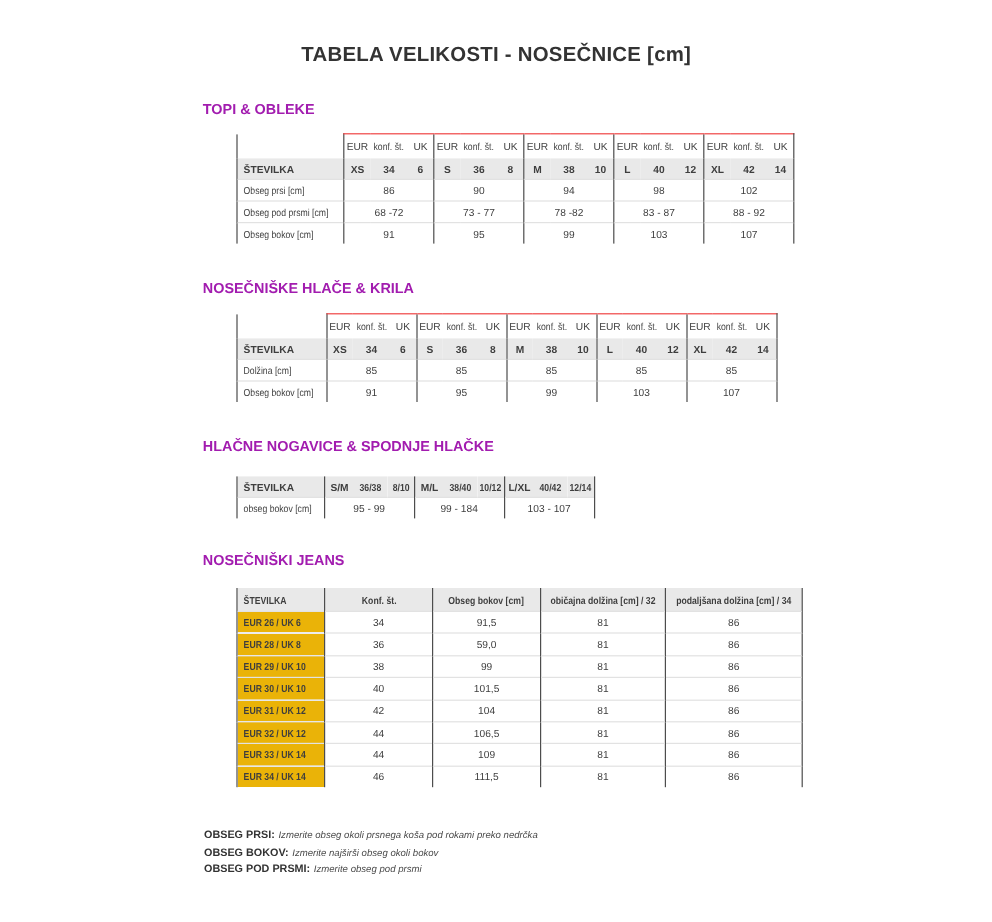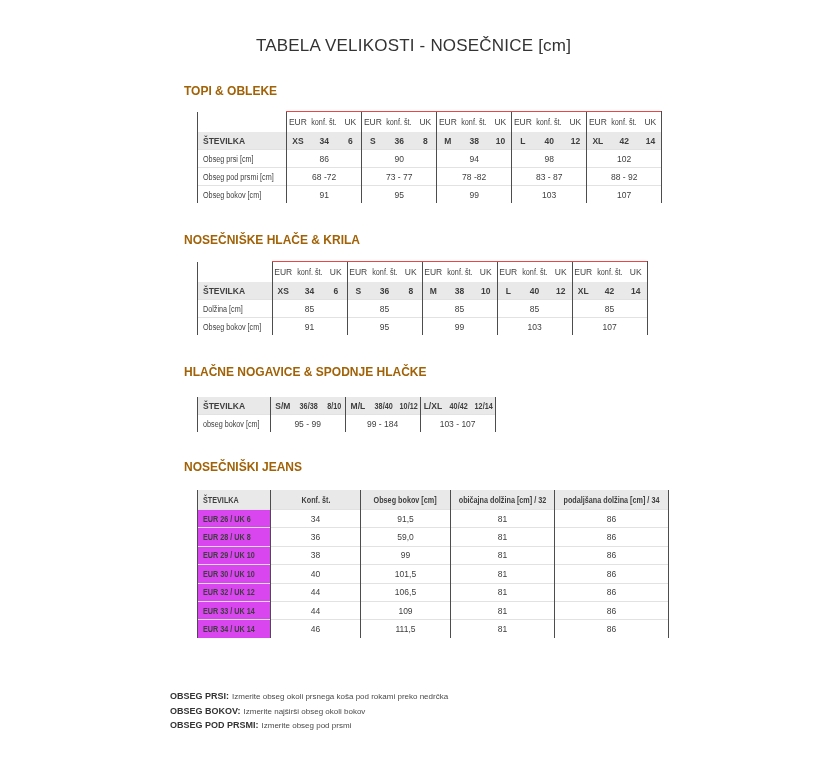--- a/index.html
+++ b/index.html
@@ -1,22 +1,22 @@
 <!DOCTYPE html>
 <html><head>
 <meta charset="utf-8">
 <style>
   html,body { margin:0; padding:0; background:#fff; }
   .page { position:relative; width:827px; height:768px; background:#ffffff; overflow:hidden;
           font-family:"Liberation Sans", sans-serif; color:#3e3e3e; }
 
   .title { position:absolute; top:36px; left:0; width:827px; text-align:center;
-           font-size:17px; font-weight:normal; color:#333; letter-spacing:0.2px; }
-
-  .section-heading { position:absolute; left:184px; font-size:12px; font-weight:bold; color:#a16207; }
+           font-size:17px; font-weight:bold; color:#333; letter-spacing:0.2px; }
+
+  .section-heading { position:absolute; left:169px; font-size:12px; font-weight:bold; color:#a21caf; }
   .h-tops   { top:84px; }
   .h-pants  { top:233px; }
   .h-tights { top:365px; }
   .h-jeans  { top:460px; }
 
   table { position:absolute; border-collapse:collapse; table-layout:fixed; font-size:8.5px; color:#3e3e3e; }
   td { padding:0; margin:0; text-align:center; vertical-align:middle; height:17px;
        overflow:hidden; white-space:nowrap; }
   td.lbl { text-align:left; padding-left:5px; }
 
@@ -28,30 +28,30 @@
   tr.stevilka td { background:#e9e9e9; font-weight:bold; }
   tr.data td { border-top:1px solid #e2e2e2; }
 
   .t-tops   { left:197px; top:111px; }
   .t-pants  { left:197px; top:261px; }
   .t-tights { left:197px; top:397px; }
   .t-jeans  { left:197px; top:490px; }
 
   .jeans tr.head td { background:#e9e9e9; font-weight:bold; height:19px; }
   .jeans td { height:17.4px; }
-  .jeans td.lbl { background:#d946ef; font-weight:bold; }
+  .jeans td.lbl { background:#eab308; font-weight:bold; }
 
   
   .c  { display:inline-block; transform:scaleX(0.85); transform-origin:0 50%; white-space:nowrap; }
   .cc { display:inline-block; transform:scaleX(0.85); transform-origin:50% 50%; white-space:nowrap; }
 
   .footnotes { position:absolute; left:170px; top:687px; }
   .footnote { height:14.6px; line-height:14.6px; white-space:nowrap; }
   .fl { font-weight:bold; font-size:9px; color:#333; }
-  .ft { font-size:8px; color:#4a4a4a; margin-left:3px; }
+  .ft { font-size:8px; color:#4a4a4a; margin-left:3px;font-style:italic; }
 </style>
 </head>
 <body>
 
 <div class="page">
 
   <div class="title">TABELA VELIKOSTI - NOSEČNICE [cm]</div>
 
   <div class="section-heading h-tops">TOPI &amp; OBLEKE</div>
 
@@ -292,20 +292,27 @@
       <td class="vl vr">86</td>
     </tr>
     <tr class="data">
       <td class="lbl vl"><span class="c">EUR 30 / UK 10</span></td>
       <td class="vl">40</td>
       <td class="vl">101,5</td>
       <td class="vl">81</td>
       <td class="vl vr">86</td>
     </tr>
     <tr class="data">
+      <td class="lbl vl"><span class="c">EUR 31 / UK 12</span></td>
+      <td class="vl">42</td>
+      <td class="vl">104</td>
+      <td class="vl">81</td>
+      <td class="vl vr">86</td>
+    </tr>
+    <tr class="data">
       <td class="lbl vl"><span class="c">EUR 32 / UK 12</span></td>
       <td class="vl">44</td>
       <td class="vl">106,5</td>
       <td class="vl">81</td>
       <td class="vl vr">86</td>
     </tr>
     <tr class="data">
       <td class="lbl vl"><span class="c">EUR 33 / UK 14</span></td>
       <td class="vl">44</td>
       <td class="vl">109</td>

